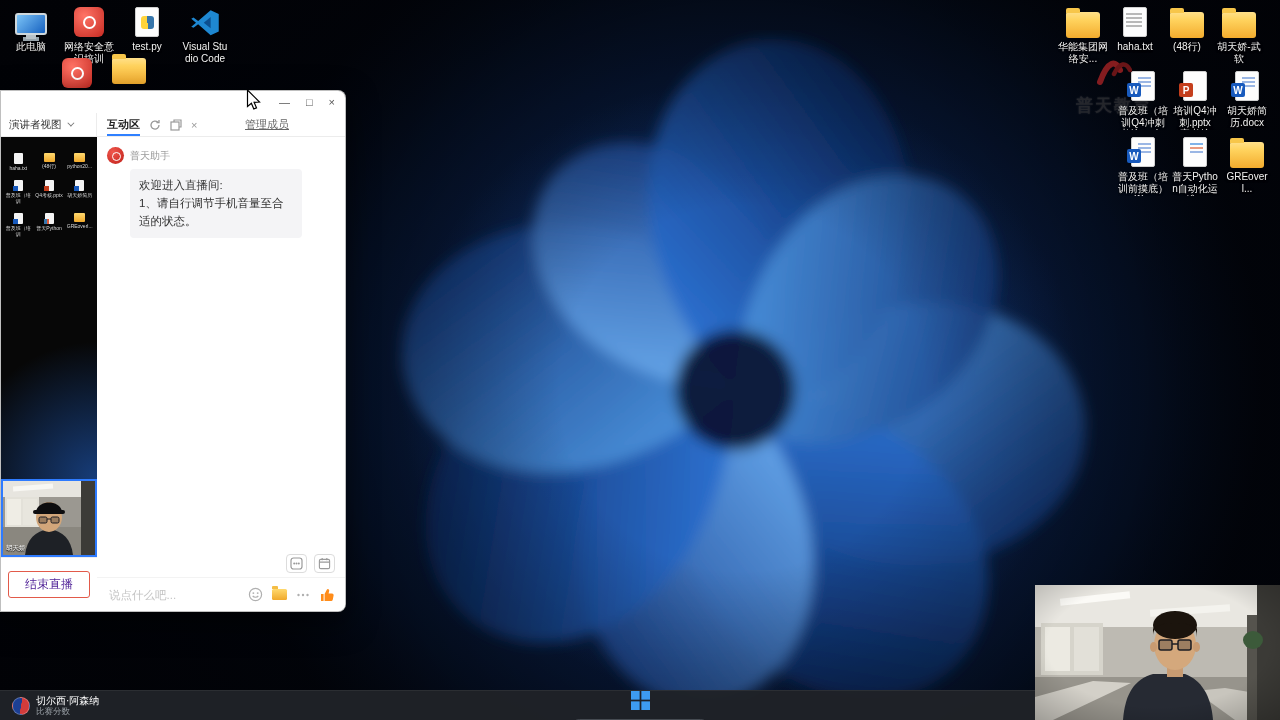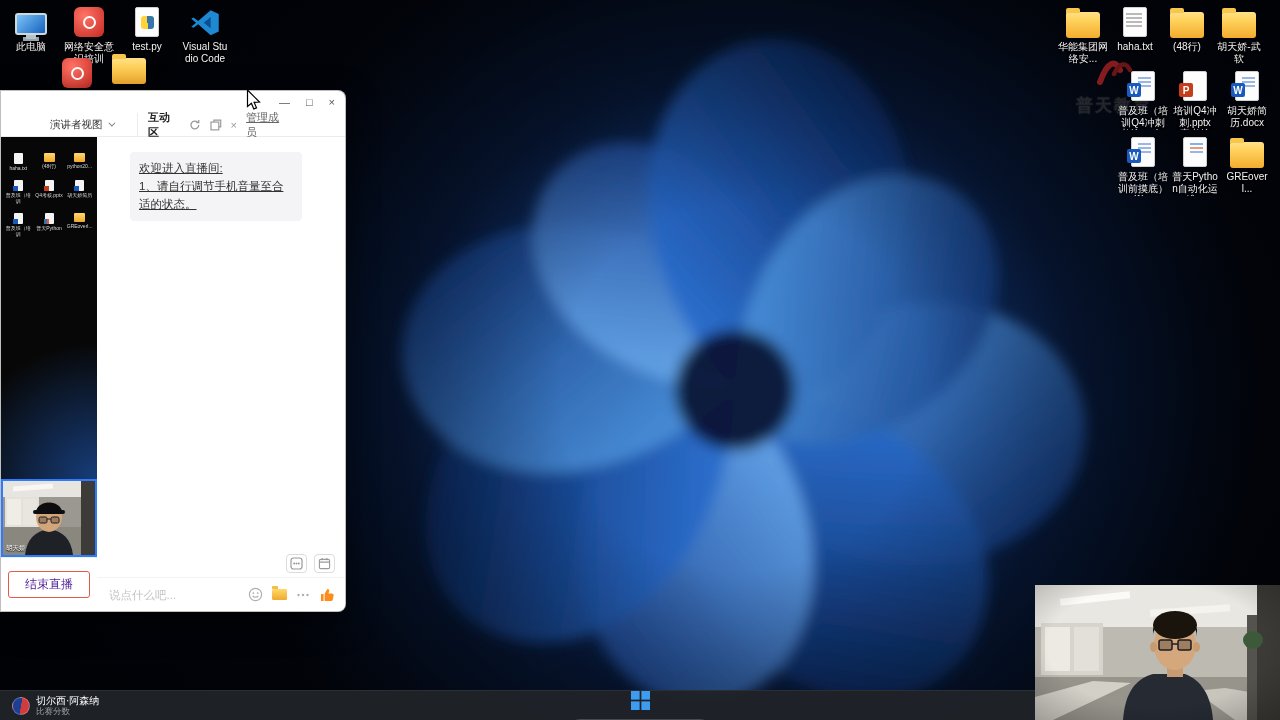--- a/index.html
+++ b/index.html
@@ -38,21 +38,21 @@
   .ic-py::after{content:"";position:absolute;left:5px;top:8px;width:13px;height:13px;border-radius:3px;background:conic-gradient(#3776ab 0 50%,#ffd43b 50% 100%);}
   .ic-pc{width:32px;height:22px;margin-top:4px;background:linear-gradient(135deg,#7cc4f7,#1661c0);border:2px solid #cfd8dc;border-radius:3px;position:relative;}
   .ic-pc::after{content:"";position:absolute;left:9px;bottom:-6px;width:10px;height:4px;background:#b8c2c8;box-shadow:-3px 2px 0 #97a4ab,3px 2px 0 #97a4ab;}
   .ic-red{width:30px;height:30px;border-radius:6px;background:radial-gradient(circle at 35% 30%,#ff7466,#c62a22);position:relative;}
   .ic-red::after{content:"";position:absolute;left:9px;top:9px;width:9px;height:9px;border:2.5px solid #fff;border-radius:50%;}
 
   
   .app-window{position:absolute;left:0;top:90px;width:346px;height:522px;background:#fff;border-radius:0 8px 8px 0;box-shadow:0 10px 30px rgba(0,0,0,.55);z-index:10;display:flex;flex-direction:column;overflow:hidden;border:1px solid rgba(0,0,0,.25);}
   .titlebar{height:22px;display:flex;align-items:center;justify-content:flex-end;padding-right:10px;gap:16px;flex:none;}
   .titlebar span{font-size:11px;color:#555;cursor:default;line-height:1;}
-  .subbar{height:24px;display:flex;align-items:stretch;border-bottom:1px solid #ececec;flex:none;padding-left:41px;}
+  .subbar{height:24px;display:flex;align-items:stretch;border-bottom:1px solid #ececec;flex:none;}
   .view-select{width:96px;display:flex;align-items:center;gap:5px;padding-left:8px;font-size:10.5px;color:#333;border-right:1px solid #ececec;}
   .caret{width:5px;height:5px;border-right:1.4px solid #777;border-bottom:1.4px solid #777;transform:rotate(45deg) translateY(-2px);}
   .tabs{flex:1;display:flex;align-items:center;gap:9px;padding:0 10px;}
   .tab{font-size:11px;color:#666;}
   .tab-active{color:#222;font-weight:bold;box-shadow:inset 0 -2px 0 #2f80ff;padding:4px 0;}
   .tab-x{color:#999;font-size:11px;}
   .tab-members{margin-left:auto;margin-right:46px;text-decoration:underline;}
   .content{flex:1;display:flex;min-height:0;}
   .left-col{width:96px;flex:none;display:flex;flex-direction:column;background:#070707;}
   .preview{flex:1;position:relative;padding:16px 3px 0 3px;overflow:hidden;}
@@ -71,21 +71,21 @@
   .webcam-mini svg{display:block;width:100%;height:100%;}
   .cam-label{position:absolute;left:3px;bottom:2px;font-size:6.5px;color:#fff;text-shadow:0 1px 1px #000;}
   .end-strip{height:54px;flex:none;background:#fff;display:flex;align-items:center;justify-content:center;border-top:1px solid #eee;}
   .end-btn{background:#fff;border:1px solid #e25a4a;color:#4c1d95;font-size:12px;padding:4px 16px;border-radius:3px;cursor:pointer;}
   .chat-col{flex:1;display:flex;flex-direction:column;background:#fff;min-width:0;}
   .messages{flex:1;padding:10px 10px 0 10px;overflow:hidden;}
   .msg-head{display:flex;align-items:center;gap:6px;}
   .avatar{width:17px;height:17px;border-radius:50%;background:radial-gradient(circle at 35% 30%,#f0574d,#c01f18);position:relative;flex:none;}
   .avatar::after{content:"";position:absolute;left:5px;top:5px;width:7px;height:7px;border:1.4px solid #fff;border-radius:50%;}
   .uname{font-size:10px;color:#9a9a9a;}
-  .bubble{margin:5px 0 0 23px;width:172px;background:#f4f4f6;border-radius:4px;padding:8px 9px;font-size:11.5px;color:#333;line-height:1.55;text-decoration:underline;}
+  .bubble{margin:5px 0 0 23px;width:172px;background:#f4f4f6;border-radius:4px;padding:8px 9px;font-size:11.5px;color:#333;line-height:1.55;}
   .tools-row{height:28px;flex:none;display:flex;align-items:center;justify-content:flex-end;gap:7px;padding-right:10px;}
   .tool{width:21px;height:19px;border:1px solid #dcdcdc;border-radius:4px;display:grid;place-items:center;cursor:pointer;}
   .input-row{height:34px;flex:none;display:flex;align-items:center;gap:9px;padding:0 10px;border-top:1px solid #f3f3f3;}
   .input-row input{flex:1;border:none;outline:none;font-size:11.5px;color:#333;min-width:0;background:transparent;}
   .input-row input::placeholder{color:#c4c4c4;}
   .mini-folder{width:15px;height:11px;background:linear-gradient(#ffd96e,#f0a92c);border-radius:1.5px;position:relative;flex:none;cursor:pointer;}
   .mini-folder::before{content:"";position:absolute;top:-3px;left:0;width:6px;height:3px;background:#f4bd45;border-radius:1px 1px 0 0;}
 
   
   .cursor{position:absolute;left:246px;top:90px;z-index:50;pointer-events:none;}
@@ -366,20 +366,24 @@
             <line x1="44" y1="38" x2="48" y2="38" stroke="#1d1d22" stroke-width="1"></line>
           </svg>
           <span class="cam-label">胡天娇</span>
         </div>
         <div class="end-strip">
           <button class="end-btn">结束直播</button>
         </div>
       </div>
       <div class="chat-col">
         <div class="messages">
+          <div class="msg-head">
+            <span class="avatar"></span>
+            <span class="uname">普天助手</span>
+          </div>
           <div class="bubble">
             <div>欢迎进入直播间:</div>
             <div>1、请自行调节手机音量至合适的状态。</div>
           </div>
         </div>
         <div class="tools-row">
           <span class="tool">
             <svg width="13" height="13" viewBox="0 0 13 13">
                 <rect x="1" y="1" width="11" height="11" rx="2.5" fill="none" stroke="#9a9a9a" stroke-width="1.2"></rect>
                 <circle cx="4.2" cy="6.5" r="1" fill="#9a9a9a"></circle>

